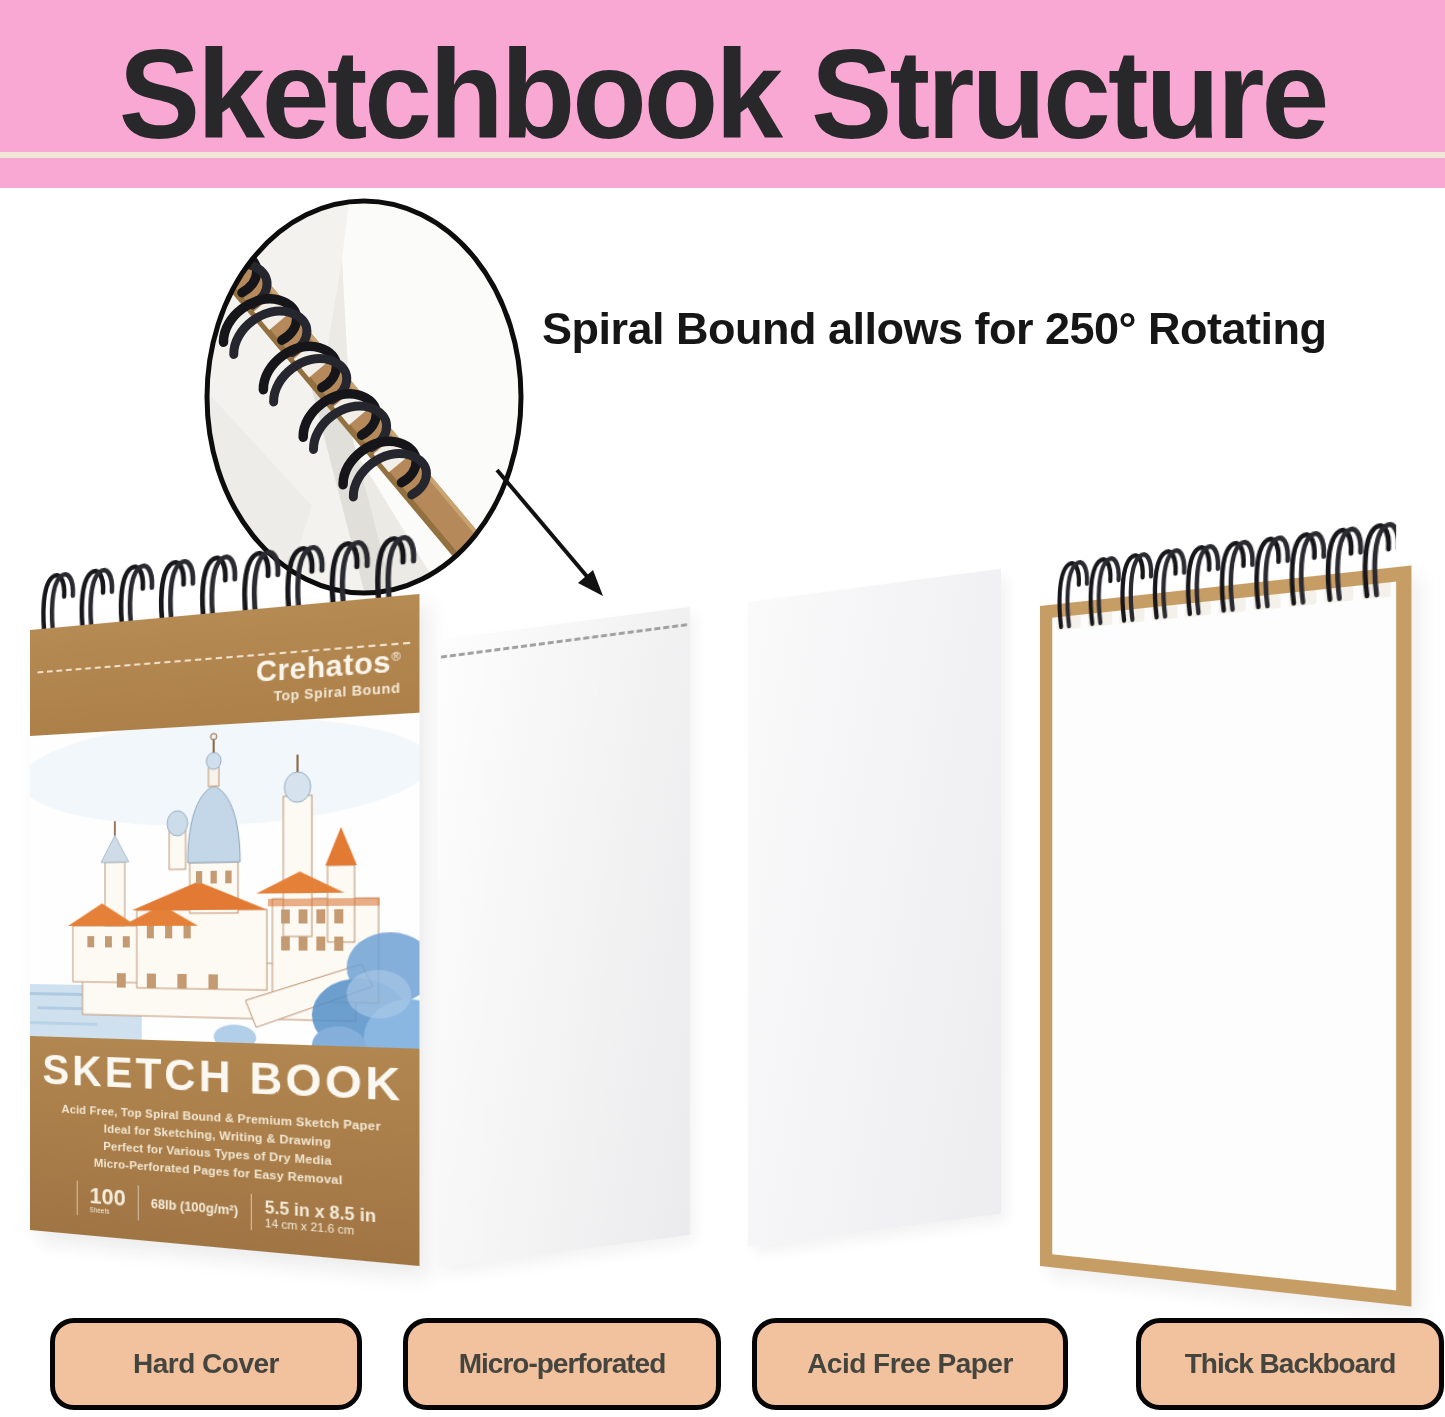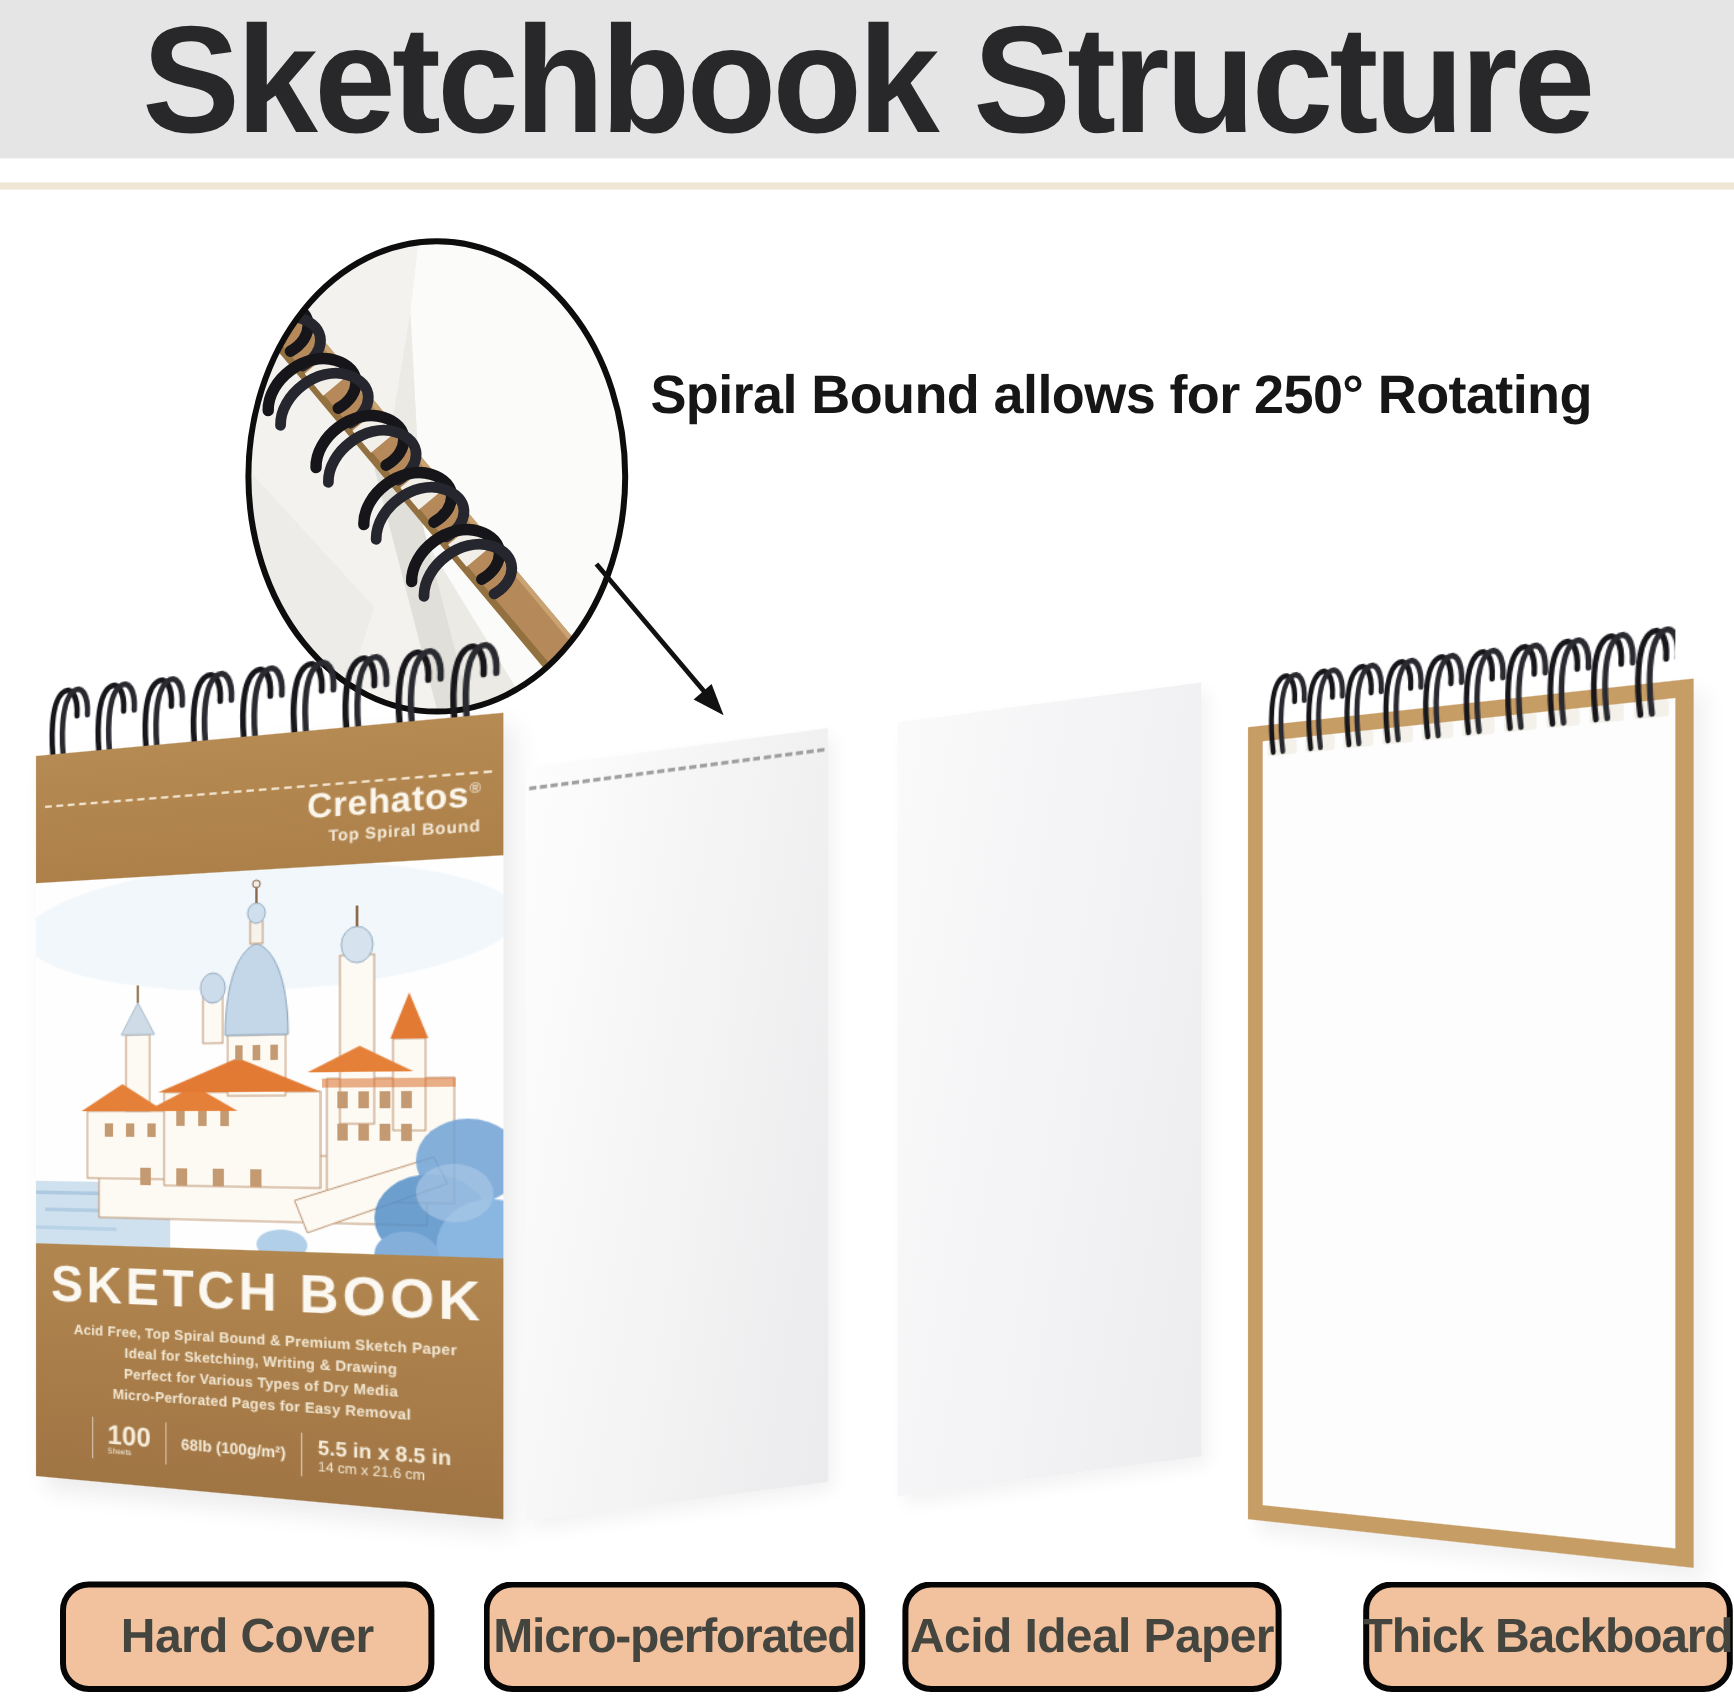--- a/index.html
+++ b/index.html
@@ -1,21 +1,21 @@
 <!DOCTYPE html>
 <html><head>
 <meta charset="utf-8">
 <style>
   html,body{margin:0;padding:0;background:#ffffff;}
   .stage{
     position:relative;width:1445px;height:1417px;background:#ffffff;overflow:hidden;
     font-family:"Liberation Sans","DejaVu Sans",sans-serif;
   }
   
-  .header{position:absolute;left:0;top:0;width:1445px;height:132px;background:#e5e5e5;
+  .header{position:absolute;left:0;top:0;width:1445px;height:188px;background:#f9a8d4;
     display:flex;align-items:center;justify-content:center;}
   .header-title{font-size:122px;font-weight:bold;letter-spacing:-3px;color:#28282a;
     white-space:nowrap;transform:scaleY(1.04);}
   .header-underline{position:absolute;left:0;top:152px;width:1445px;height:6px;background:#efe6d6;}
   
   .callout-text{position:absolute;left:542px;top:303px;width:840px;font-size:45px;
     font-weight:600;color:#161616;letter-spacing:-0.5px;white-space:nowrap;}
   .inset-svg{position:absolute;left:202px;top:196px;width:324px;height:402px;}
   .arrow-svg{position:absolute;left:0;top:0;width:1445px;height:1417px;pointer-events:none;}
   
@@ -47,21 +47,21 @@
   .perforation-line{position:absolute;left:3px;right:3px;top:16px;border-top:3px dashed #a0a0a0;}
   .sheet-3{left:748px;top:602px;width:253px;height:645px;transform:skewY(-7.5deg);
     background:linear-gradient(100deg,#fafafb,#f2f2f4 60%,#ededf0);}
   .backboard{position:absolute;left:1040px;top:606px;width:352px;height:660px;
     transform:perspective(1100px) rotateY(-20deg);transform-origin:left center;
     background:#fdfdfd;border:13px solid #c79d66;box-sizing:border-box;
     box-shadow:8px 10px 16px rgba(0,0,0,0.06);}
   
   .fbtn{position:absolute;top:1318px;height:92px;background:#f2c19e;border:5px solid #060606;
     border-radius:24px;display:flex;align-items:center;justify-content:center;
-    font-size:40px;font-weight:600;color:#45453f;letter-spacing:-0.5px;box-sizing:border-box;white-space:nowrap;}
+    font-size:28px;font-weight:600;color:#45453f;letter-spacing:-0.5px;box-sizing:border-box;white-space:nowrap;}
   .b1{left:50px;width:312px;}
   .b2{left:403px;width:318px;letter-spacing:-1px;}
   .b3{left:752px;width:316px;}
   .b4{left:1109px;width:308px;letter-spacing:-1px;margin-left:27px;}
 </style>
 </head>
 <body>
 
 <div class="stage">
 
@@ -273,16 +273,16 @@
         <use href="#coil" x="179"></use>
       <use href="#coil" x="214"></use>
         <use href="#coil" x="249"></use>
         <use href="#coil" x="284"></use>
       <use href="#coil" x="319"></use>
     </svg>
   </div>
 
   <div class="fbtn b1">Hard Cover</div>
   <div class="fbtn b2">Micro-perforated</div>
-  <div class="fbtn b3">Acid Ideal Paper</div>
+  <div class="fbtn b3">Acid Free Paper</div>
   <div class="fbtn b4">Thick Backboard</div>
 
 </div>
 
 </body></html>

